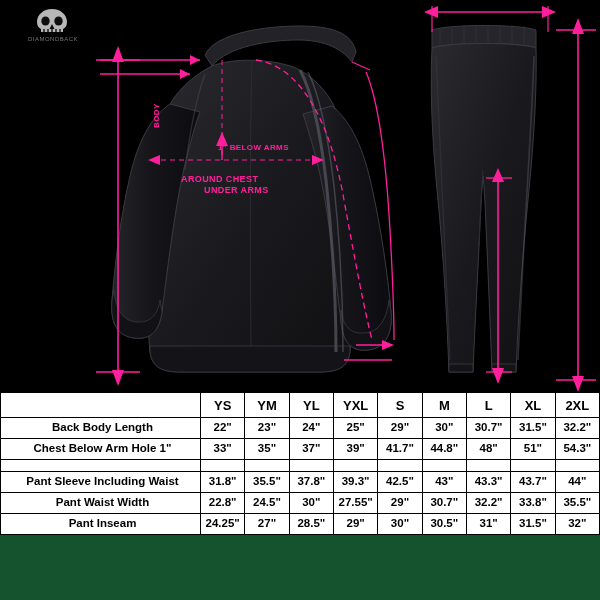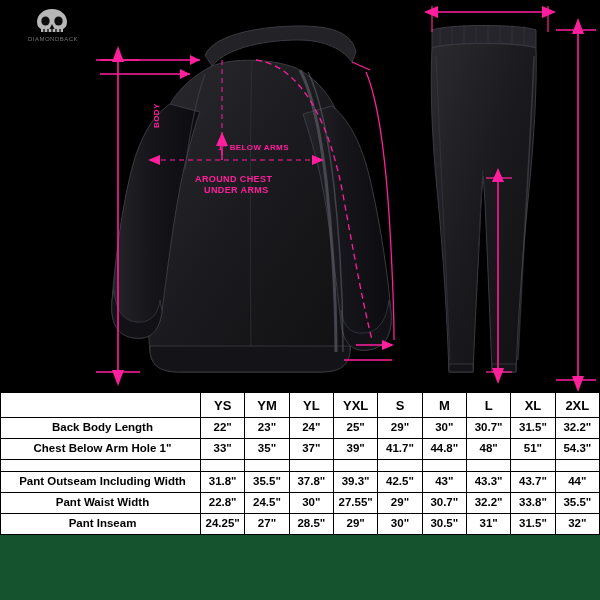--- a/index.html
+++ b/index.html
@@ -224,21 +224,21 @@
         <ellipse cx="26.5" cy="13" rx="4.2" ry="4.6" fill="#111"></ellipse>
         <path d="M20,16 L17.5,21 L22.5,21 Z" fill="#111"></path>
         <path d="M12,24 L12,21 M16,24 L16,21 M20,24 L20,21 M24,24 L24,21 M28,24 L28,21" stroke="#111" stroke-width="1.4"></path>
       </svg>
       <div class="wordmark">DIAMONDBACK</div>
     </div>
 
     
     <div class="lbl vert" style="left:152px; top:128px;">BODY</div>
     <div class="lbl" style="left:218px; top:143px;">1" BELOW ARMS</div>
-    <div class="lbl" style="left:195px; top:174px; font-size:9px;text-align:center;">AROUND CHEST</div>
+    <div class="lbl" style="left:181px; top:174px; font-size:9px;text-align:center;">AROUND CHEST</div>
     <div class="lbl" style="left:204px; top:185px; font-size:9px;">UNDER ARMS</div>
   </div>
 
   <div id="table-wrap">
     <table>
       <colgroup>
         <col class="c0">
         <col>
           <col>
           <col>
@@ -295,21 +295,21 @@
           <td></td>
           <td></td>
           <td></td>
           <td></td>
           <td></td>
           <td></td>
           <td></td>
         </tr>
 
         <tr>
-          <td class="rowlabel">Pant Outseam Including Width</td>
+          <td class="rowlabel">Pant Sleeve Including Waist</td>
           <td>31.8"</td>
           <td>35.5"</td>
           <td>37.8"</td>
           <td>39.3"</td>
           <td>42.5"</td>
           <td>43"</td>
           <td>43.3"</td>
           <td>43.7"</td>
           <td>44"</td>
         </tr>

